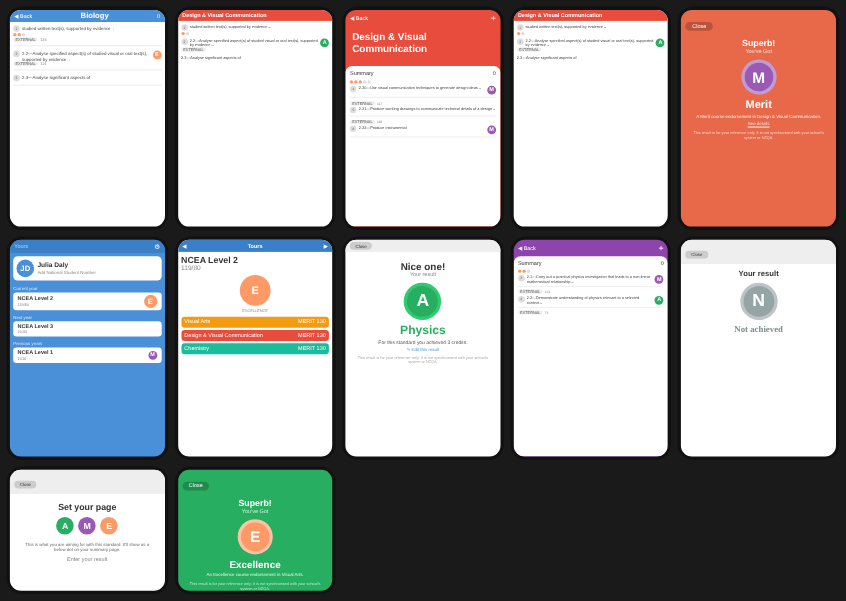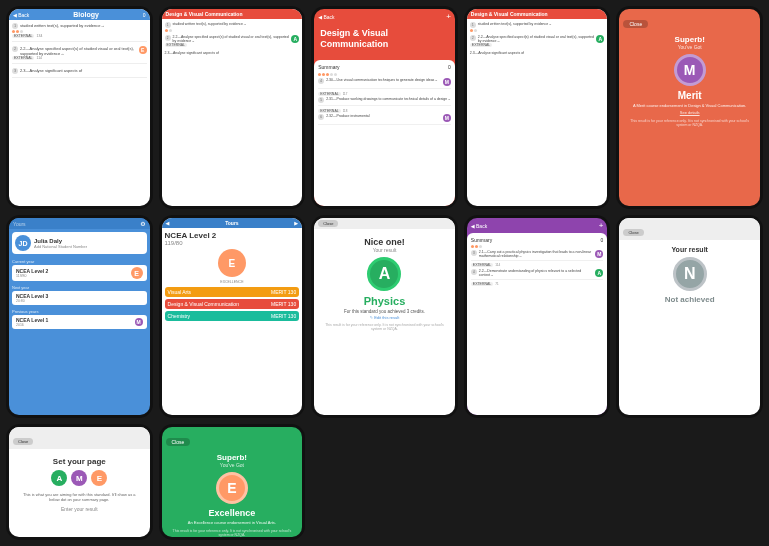--- a/index.html
+++ b/index.html
@@ -146,21 +146,21 @@
     .p9-white-block { background: white; flex: 1; border-radius: 6px 6px 0 0; padding: 4px; }
     .p9-summary-row { display: flex; justify-content: space-between; font-size: 5px; color: #333; margin-bottom: 2px; }
     .p9-std-row { margin-bottom: 2px; font-size: 4px; color: #444; border-bottom: 1px solid #f0f0f0; padding-bottom: 2px; display: flex; align-items: flex-start; gap: 2px; }
     
     .p10-screen { background: #fff; }
     .p10-header { background: #eee; padding: 2px 4px; }
     .p10-close-btn { background: #ccc; border-radius: 6px; padding: 1px 5px; font-size: 4px; color: #333; display: inline-block; }
     .p10-content { padding: 4px; text-align: center; flex: 1; display: flex; flex-direction: column; align-items: center; }
     .p10-result-title { font-size: 7px; font-weight: bold; color: #333; margin-top: 2px; }
     .p10-badge-n { width: 34px; height: 34px; border-radius: 50%; background: #95a5a6; border: 3px solid #bdc3c7; display: flex; align-items: center; justify-content: center; color: white; font-size: 16px; font-weight: bold; margin: 4px auto; }
-    .p10-not { font-size: 8px; font-weight: bold; color: #7f8c8d; }
+    .p10-not { font-size: 8px; font-weight: bold; color: #7f8c8d; font-family: Liberation Serif, serif; }
     
     .p11-screen { background: #fff; }
     .p11-header { background: #eee; padding: 2px 4px; }
     .p11-close-btn { background: #ccc; border-radius: 6px; padding: 1px 5px; font-size: 4px; color: #333; display: inline-block; }
     .p11-content { padding: 4px; text-align: center; flex: 1; display: flex; flex-direction: column; align-items: center; }
     .p11-title { font-size: 8px; font-weight: bold; color: #333; margin-top: 4px; }
     .p11-goal-row { display: flex; gap: 4px; margin: 4px 0; align-items: center; justify-content: center; }
     .p11-goal-badge { width: 16px; height: 16px; border-radius: 50%; display: flex; align-items: center; justify-content: center; color: white; font-size: 8px; font-weight: bold; }
     .p11-goal-a { background: #27ae60; }
     .p11-goal-m { background: #9b59b6; }

